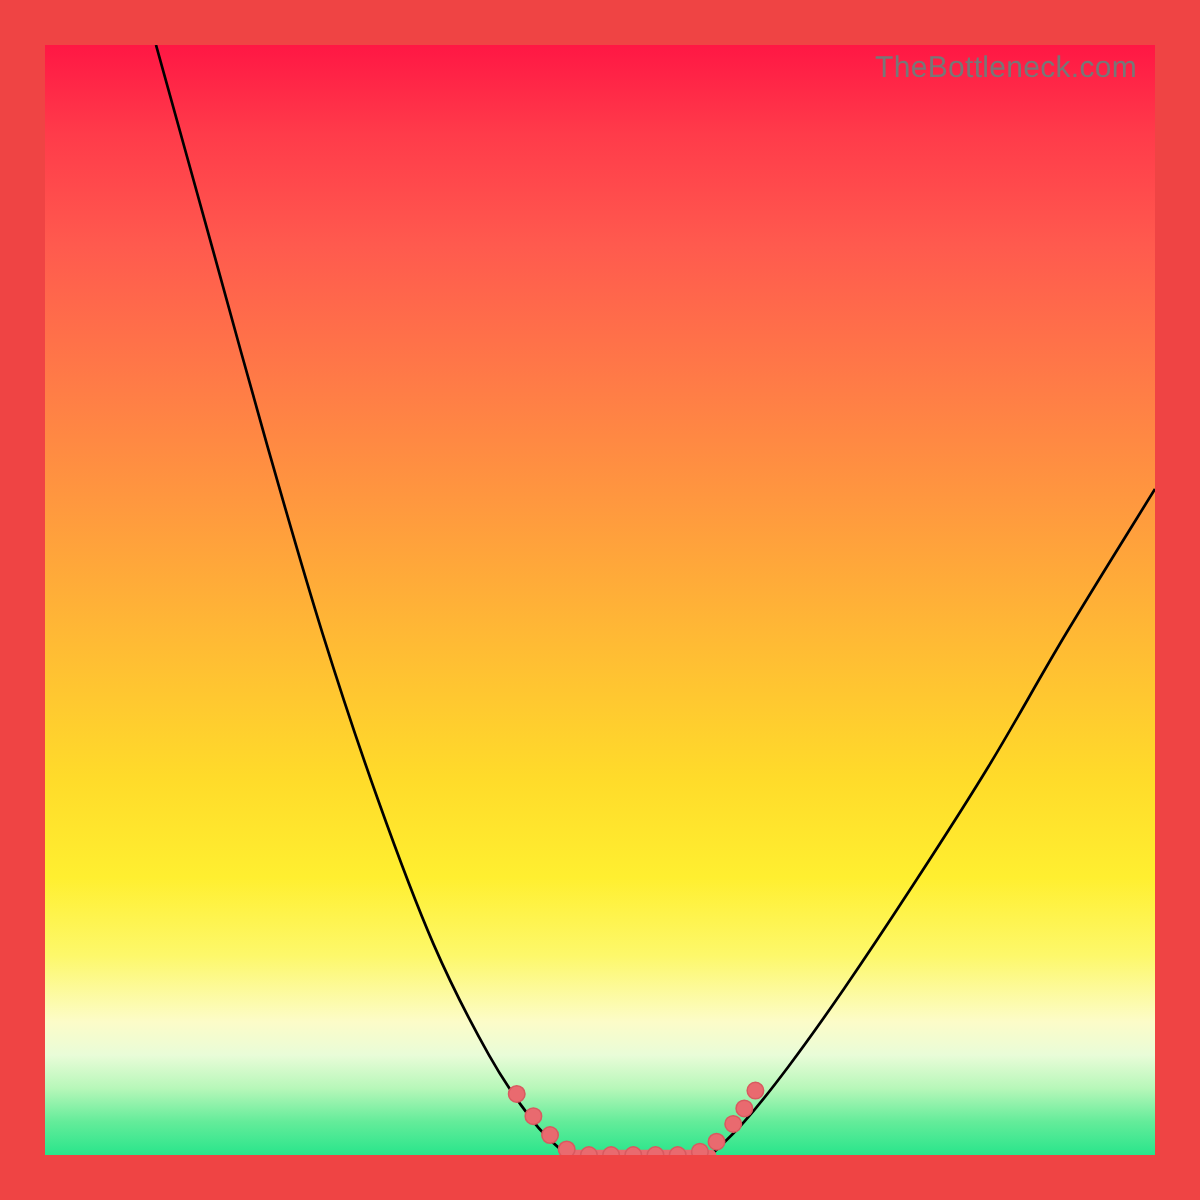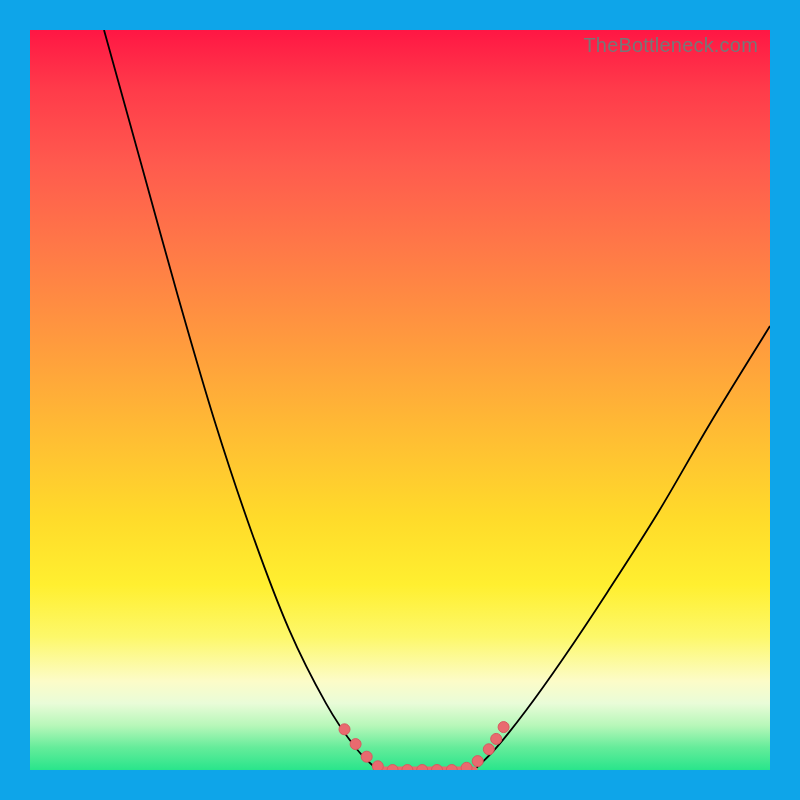--- a/index.html
+++ b/index.html
@@ -8,21 +8,21 @@
     width: 800px;
     height: 800px;
     overflow: hidden;
     background: #000;
     font-family: Arial, Helvetica, sans-serif;
   }
   .frame {
     position: relative;
     width: 800px;
     height: 800px;
-    background: #0ea5e9;
+    background: #ef4444;
   }
   .plot-area {
     position: absolute;
     left: 30px;
     top: 30px;
     width: 740px;
     height: 740px;
     
     background: linear-gradient(
       to bottom,

